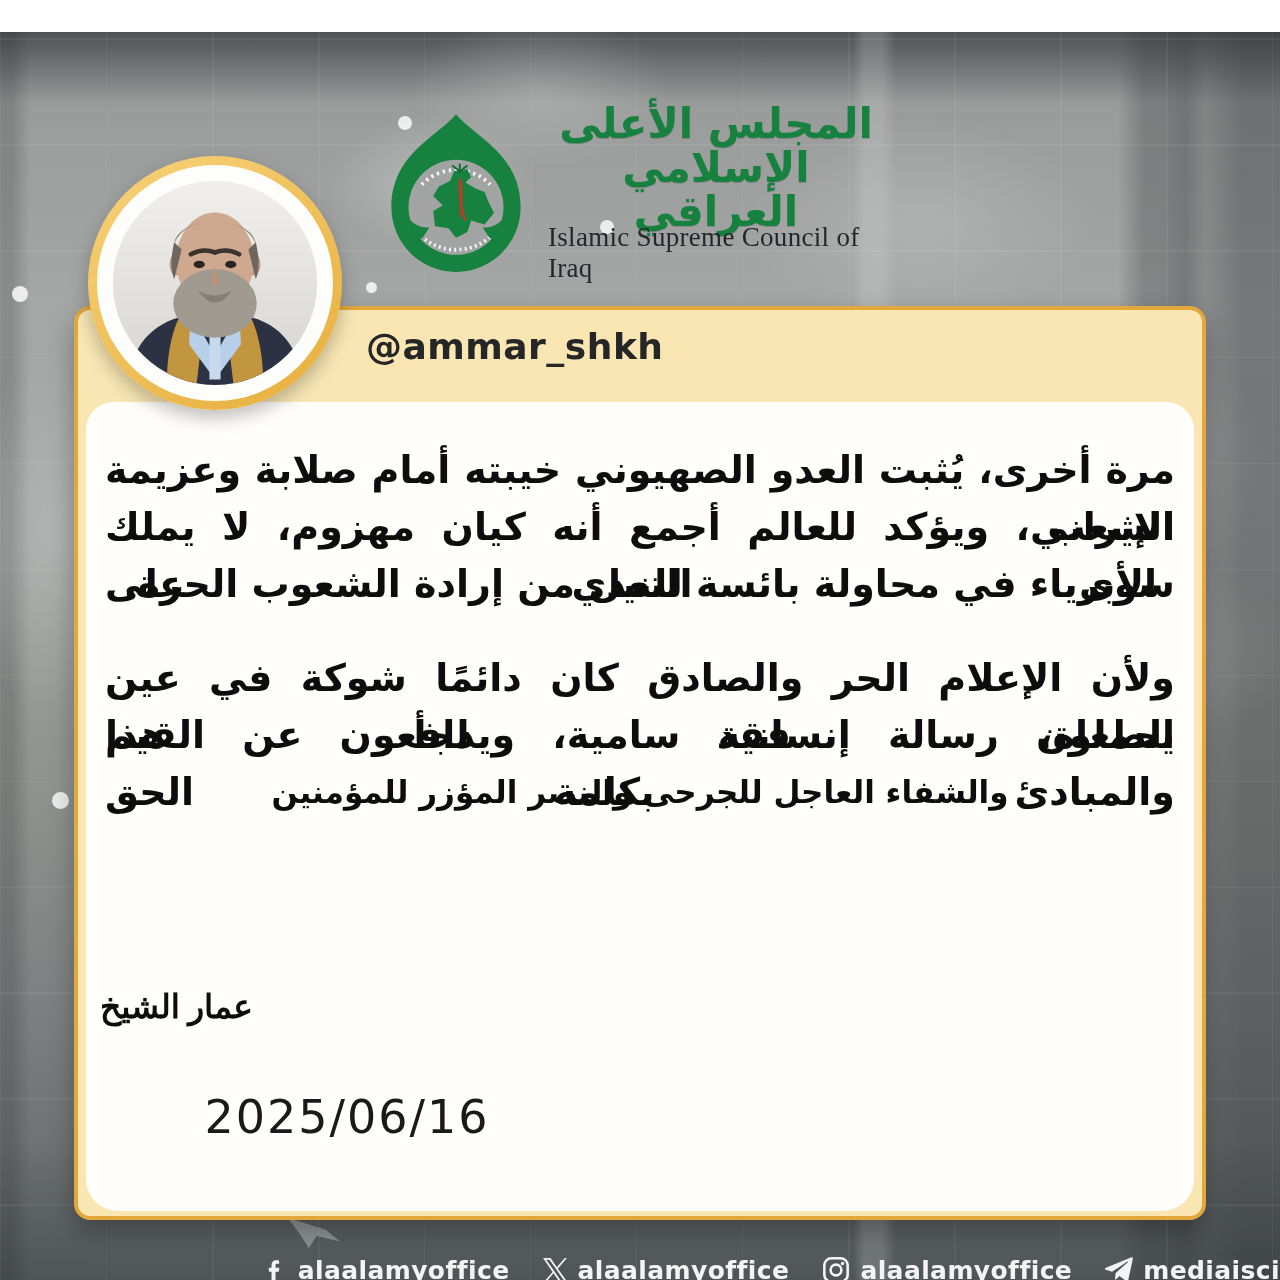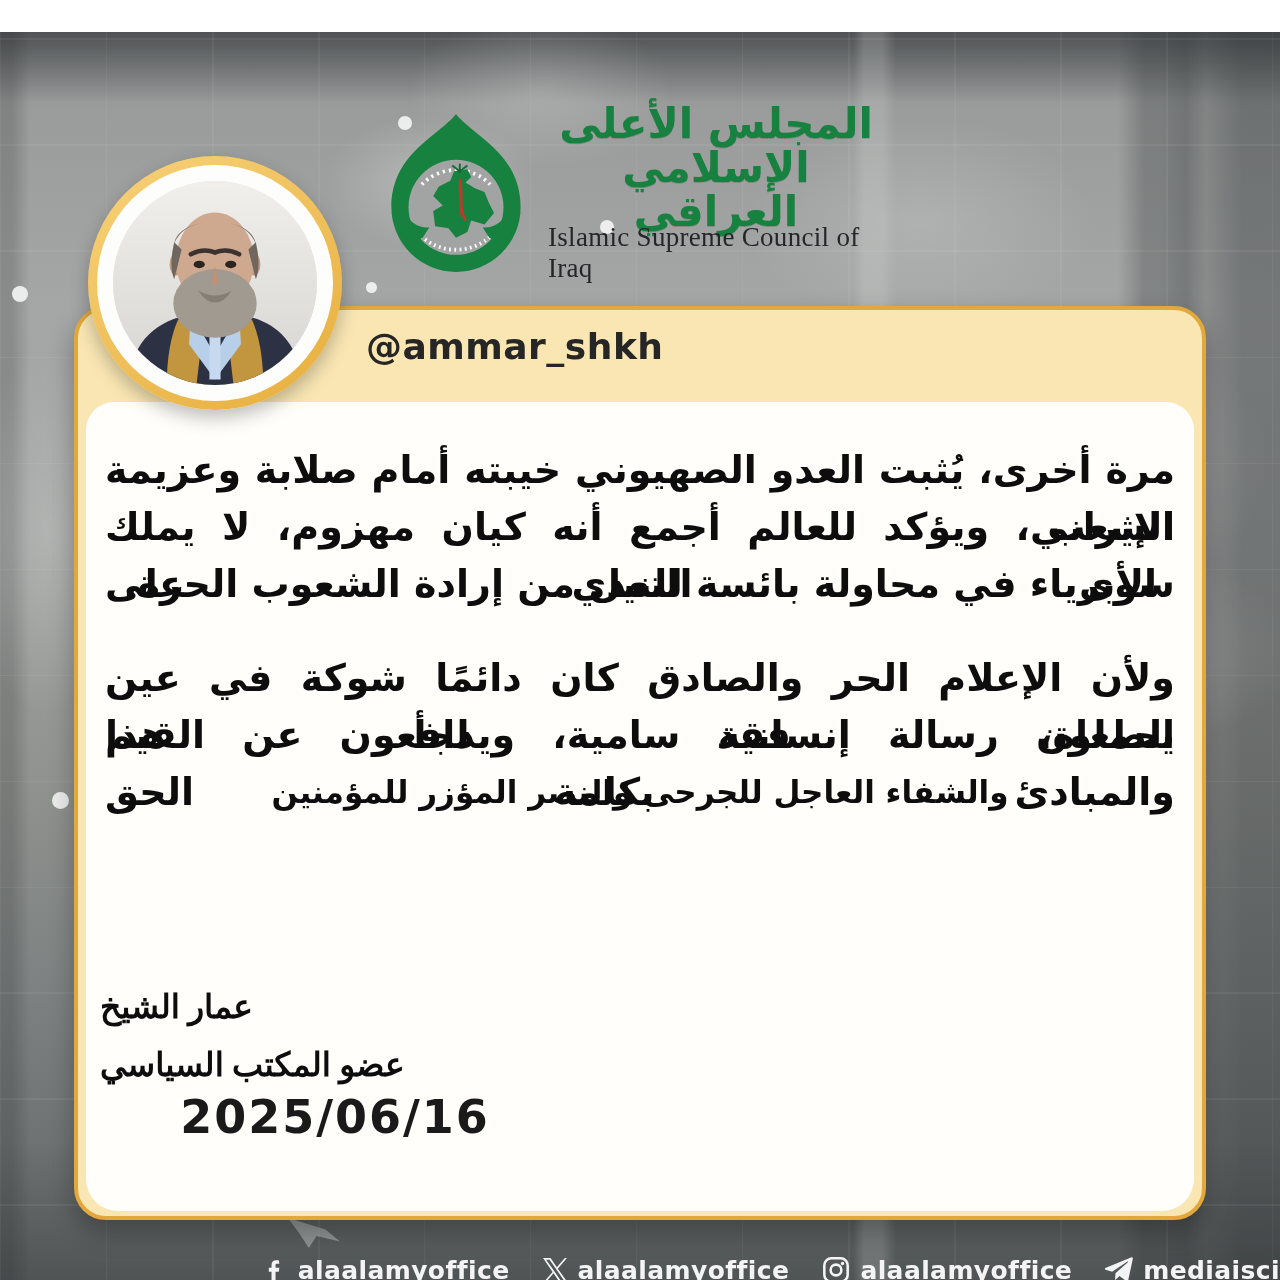--- a/index.html
+++ b/index.html
@@ -37,42 +37,42 @@
   
   .emblem{position:absolute;left:380px;top:76px;width:152px;height:172px;}
   .calligraphy{position:absolute;left:540px;top:80px;width:352px;height:112px;
     display:flex;align-items:center;justify-content:center;text-align:center;
     direction:rtl;color:#178140;font-weight:700;font-size:42px;line-height:1.05;
     text-shadow:0 1px 0 rgba(0,0,0,.15);}
   .org-en{position:absolute;left:548px;top:190px;width:360px;
     font-family:"Liberation Serif",serif;font-size:27px;color:#26262a;letter-spacing:.3px;}
   
   .card{position:absolute;left:74px;top:274px;width:1132px;height:914px;
-    background:#F9E6B3;border:4px solid #E2A83C;border-radius:32px;box-sizing:border-box;
+    background:#F9E6B3;border:4px solid #E2A83C;border-radius:16px;box-sizing:border-box;
     box-shadow:0 12px 26px rgba(0,0,0,.28);}
   .card-body{position:absolute;left:8px;right:8px;top:92px;bottom:5px;
     background:#FFFEFA;border-radius:28px 28px 32px 32px;}
   .handle{position:absolute;left:288px;top:16px;font-size:36px;font-weight:700;color:#262626;letter-spacing:.5px;}
   
   .photo-ring{position:absolute;left:88px;top:124px;width:254px;height:254px;border-radius:50%;
     background:linear-gradient(145deg,#F7D279,#E7AE3C);box-shadow:0 8px 18px rgba(0,0,0,.25);z-index:5;}
   .photo-white{position:absolute;inset:9px;border-radius:50%;background:#fdfdfb;}
   .photo-img{position:absolute;inset:16px;border-radius:50%;overflow:hidden;background:#e9e8e5;}
   .photo-img svg{display:block;width:100%;height:100%;}
   
   .body-text{position:absolute;left:105px;top:410px;width:1070px;}
   .ar-line{direction:rtl;color:#0d0d0d;font-weight:700;font-size:38px;height:57px;line-height:57px;}
   .ar-just{text-align:justify;text-align-last:justify;}
   .ar-center{text-align:center;white-space:nowrap;}
   .para-gap{margin-top:37px;}
   .closing .ar-line{font-size:31px;}
   .signature{position:absolute;left:100px;top:946px;width:346px;direction:rtl;text-align:left;font-family:Liberation Serif, serif;}
   .signature .ar-line{text-align:left;font-size:33px;height:58px;line-height:58px;white-space:nowrap;}
-  .date{position:absolute;left:162px;top:1058px;width:346px;text-align:center;
-    font-size:46px;color:#1a1a1a;letter-spacing:2px;font-weight:700;}
+  .date{position:absolute;left:174px;top:1058px;width:346px;text-align:center;
+    font-size:46px;color:#1a1a1a;letter-spacing:2px;font-weight:400;}
   
   .footer{position:absolute;left:0;top:1208px;width:1280px;height:60px;
     display:flex;align-items:center;justify-content:flex-end;gap:33px;}
   .f-item{display:flex;align-items:center;gap:10px;}
   .f-item svg{display:block;}
   .f-label{color:#f3f4f3;font-weight:700;font-size:25px;letter-spacing:.4px;}
 </style>
 </head>
 <body>
 
@@ -156,21 +156,20 @@
     <div class="ar-line ar-center" dir="rtl" lang="ar">الأبرياء في محاولة بائسة للنيل من إرادة الشعوب الحرة.</div>
     <div class="ar-line ar-just para-gap" dir="rtl" lang="ar">ولأن الإعلام الحر والصادق كان دائمًا شوكة في عين الطغاة، فقد لجأ هذا</div>
     <div class="ar-line ar-just" dir="rtl" lang="ar">يحملون رسالة إنسانية سامية، ويدافعون عن القيم والمبادئ بكلمة الحق</div>
     <div class="closing">
       <div class="ar-line ar-center" dir="rtl" lang="ar">والشفاء العاجل للجرحى والنصر المؤزر للمؤمنين</div>
     </div>
   </div>
 
   <div class="signature">
     <div class="ar-line" dir="rtl" lang="ar">عمار الشيخ</div>
-    <div class="ar-line" dir="rtl" lang="ar">عضو المكتب السياسي</div>
   </div>
 
   <div class="date">2025/06/16</div>
 
   <div class="footer">
     <div class="f-item">
       <svg width="26" height="26" viewBox="0 0 24 24">
         <path fill="#f3f4f3" d="M15.5 3H13c-2.6 0-4.2 1.7-4.2 4.3V10H6.3v3.5H8.8V24h3.7V13.5h3l.5-3.5h-3.5V7.5c0-.9.4-1.3 1.3-1.3h2.2Z"></path>
       </svg>
       <span class="f-label">alaalamyoffice</span>

